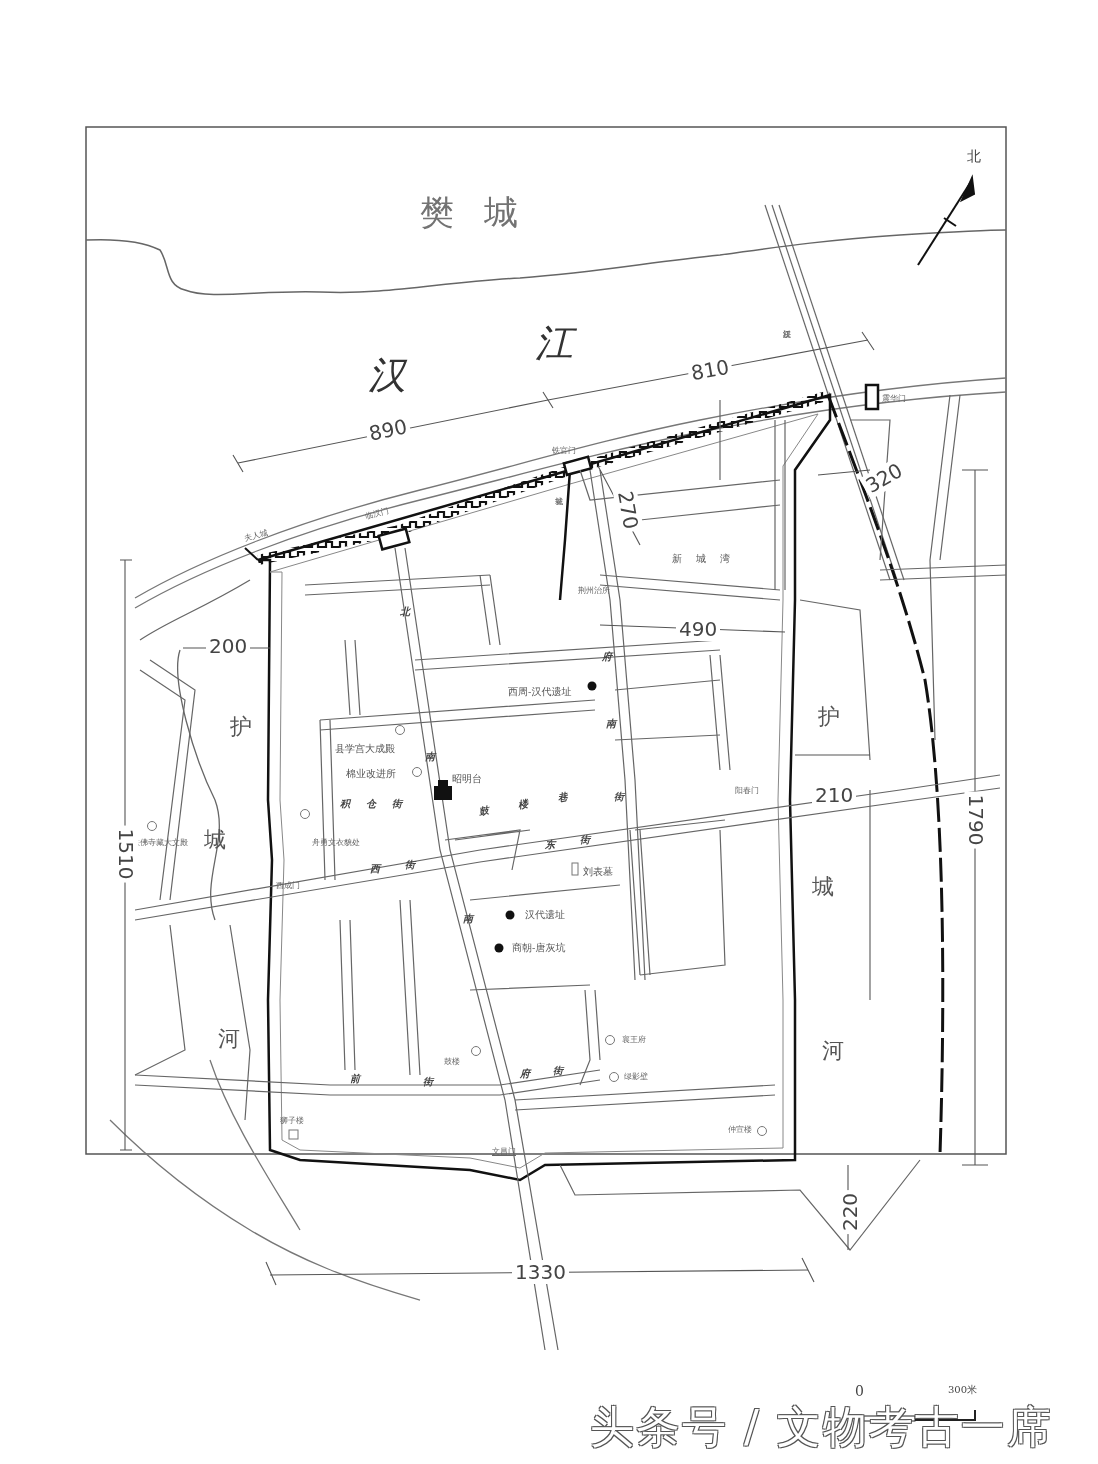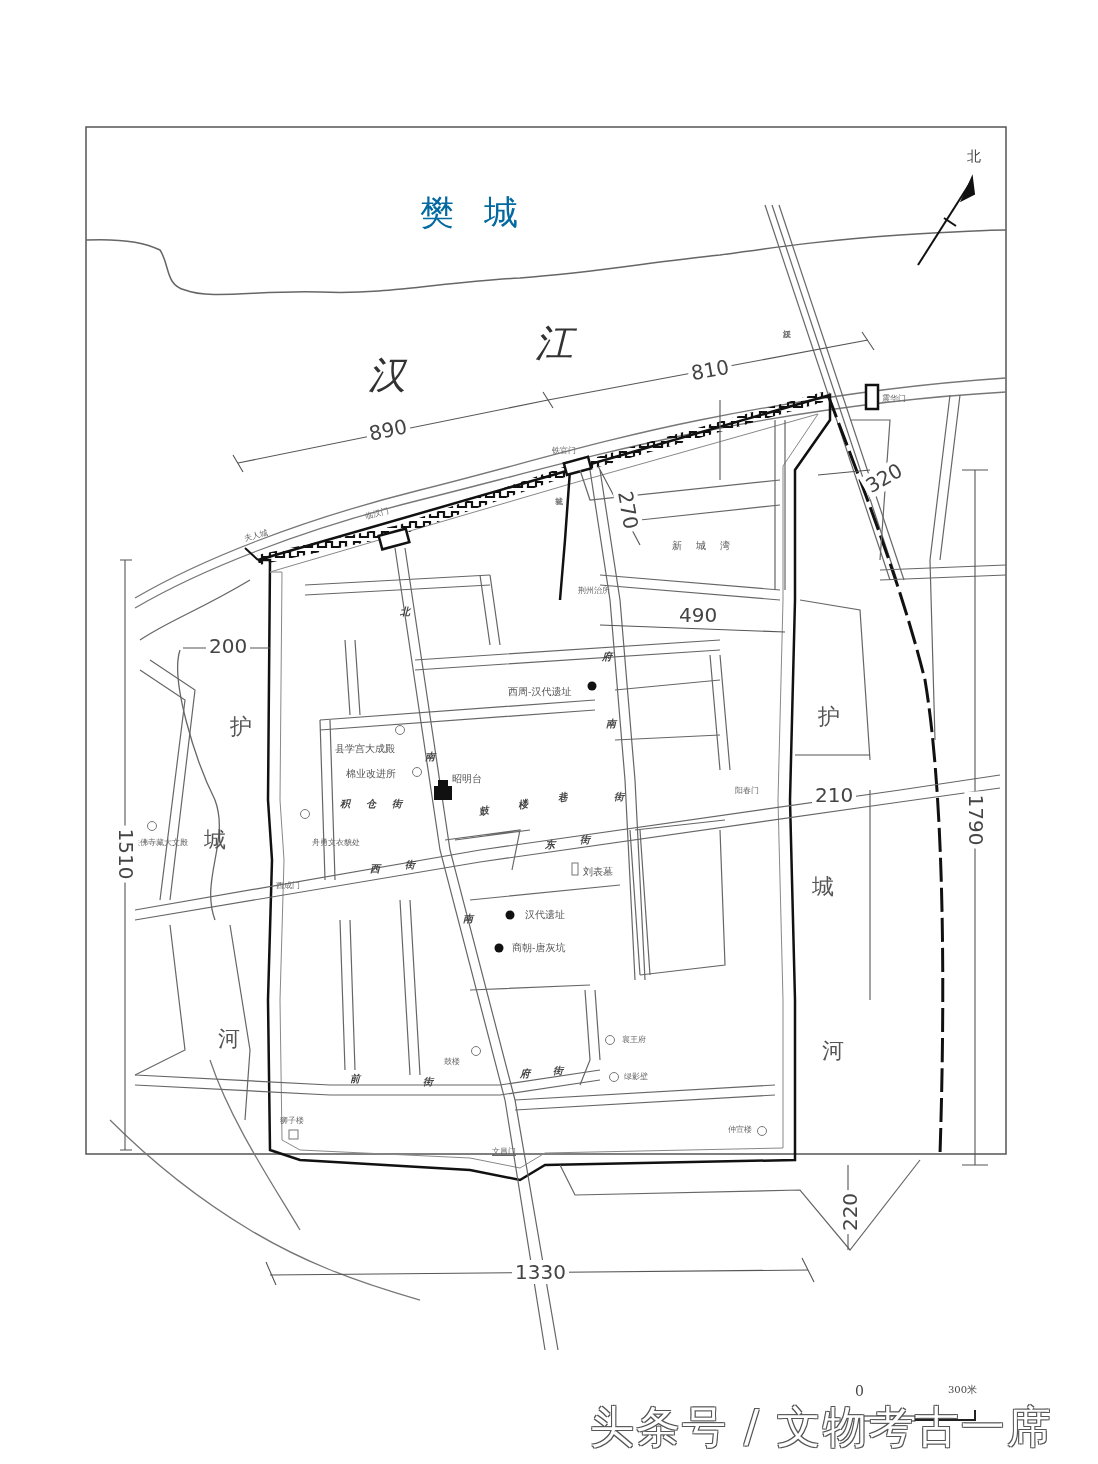--- a/index.html
+++ b/index.html
@@ -1,19 +1,19 @@
 <!DOCTYPE html>
 <html><head>
 <meta charset="utf-8">
 <style>
   html, body { margin:0; padding:0; background:#ffffff; }
   body { width:1098px; height:1464px; position:relative; overflow:hidden; font-family:"DejaVu Serif", serif; color:#333; }
   #map { position:absolute; left:0; top:0; width:1098px; height:1464px; }
   .lbl { position:absolute; white-space:nowrap; color:#444; font-family:"DejaVu Serif", serif; }
-  .big { font-size:34px; color:#0369a1; letter-spacing:30px; }
+  .big { font-size:34px; color:#737373; letter-spacing:30px; }
   .river { font-size:38px; font-style:italic; color:#333; }
   .med { font-size:22px; color:#555; }
   .small { font-size:10px; color:#555; }
   .tiny { font-size:8px; color:#666; }
   .street { font-size:10px; font-weight:bold; font-style:italic; color:#444; }
   .dim { font-size:20px; font-family:"DejaVu Sans", sans-serif; color:#444; background:#fff; padding:0 3px; }
   .dimv { font-size:20px; font-family:"DejaVu Sans", sans-serif; color:#444; background:#fff; padding:0 3px; transform:rotate(90deg); transform-origin:center; }
   .watermark { position:absolute; left:590px; top:1398px; font-size:44px; color:#fff; font-family:"DejaVu Sans", sans-serif;
     text-shadow: -1px -1px 0 #555, 1px -1px 0 #555, -1px 1px 0 #555, 1px 1px 0 #555; letter-spacing:2px; }
 </style>
@@ -147,21 +147,21 @@
       <rect x="572" y="863" width="6" height="12"></rect>
     </g>
     <rect x="434" y="786" width="18" height="14" fill="#111"></rect>
     <rect x="438" y="780" width="10" height="6" fill="#111"></rect>
   </g>
 </svg>
 
 <div class="lbl big" style="left:420px;top:190px;">樊城</div>
 <div class="lbl river" style="left:368px;top:350px;">汉</div>
 <div class="lbl river" style="left:535px;top:318px;">江</div>
-<div class="lbl small" style="left:672px;top:539px;letter-spacing:14px;text-align:center;">新城湾</div>
+<div class="lbl small" style="left:672px;top:552px;letter-spacing:14px;text-align:center;">新城湾</div>
 <div class="lbl med" style="left:230px;top:712px;">护</div>
 <div class="lbl med" style="left:204px;top:825px;">城</div>
 <div class="lbl med" style="left:218px;top:1024px;">河</div>
 <div class="lbl med" style="left:818px;top:702px;">护</div>
 <div class="lbl med" style="left:812px;top:872px;">城</div>
 <div class="lbl med" style="left:822px;top:1036px;">河</div>
 <div class="lbl tiny" style="left:553px;top:490px;writing-mode:vertical-rl;line-height:10px;">瓮城</div>
 <div class="lbl tiny" style="left:782px;top:324px;writing-mode:vertical-rl;line-height:9px;">汉江桥</div>
 
 <div class="lbl tiny" style="left:244px;top:530px;transform:rotate(-15deg);">夫人城</div>
@@ -202,21 +202,21 @@
 <div class="lbl tiny" style="left:444px;top:1045px;margin-top:11px;">鼓楼</div>
 <div class="lbl tiny" style="left:622px;top:1034px;">襄王府</div>
 <div class="lbl tiny" style="left:624px;top:1071px;">绿影壁</div>
 <div class="lbl tiny" style="left:280px;top:1115px;">狮子楼</div>
 <div class="lbl tiny" style="left:728px;top:1124px;">仲宣楼</div>
 
 <div class="lbl dim" style="left:366px;top:418px;transform:rotate(-12deg);">890</div>
 <div class="lbl dim" style="left:688px;top:358px;transform:rotate(-10deg);">810</div>
 <div class="lbl dim" style="left:862px;top:466px;transform:rotate(-30deg);">320</div>
 <div class="lbl dim" style="left:606px;top:498px;transform:rotate(80deg);">270</div>
-<div class="lbl dim" style="left:676px;top:603px;">490</div>
+<div class="lbl dim" style="left:676px;top:617px;">490</div>
 <div class="lbl dim" style="left:206px;top:634px;">200</div>
 <div class="lbl dim" style="left:812px;top:742px;margin-top:41px;">210</div>
 <div class="lbl dimv" style="left:98px;top:842px;">1510</div>
 <div class="lbl dimv" style="left:948px;top:808px;">1790</div>
 <div class="lbl dimv" style="left:828px;top:1200px;transform:rotate(-90deg);">220</div>
 <div class="lbl dim" style="left:512px;top:1260px;">1330</div>
 
 <div class="lbl" style="left:967px;top:148px;font-size:14px;">北</div>
 <div class="lbl" style="left:855px;top:1383px;font-size:14px;">0</div>
 <div class="lbl" style="left:948px;top:1383px;font-size:10px;">300米</div>

